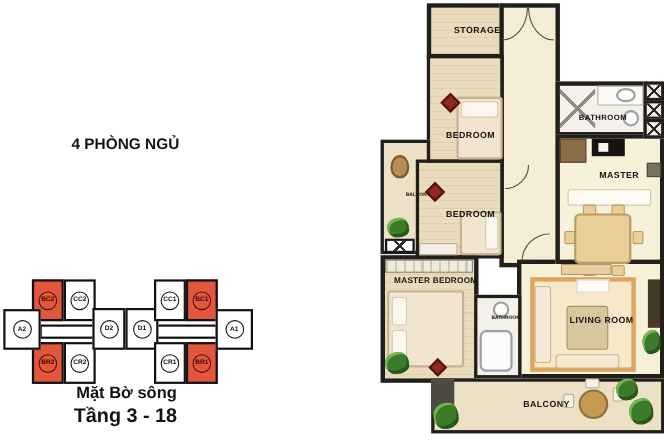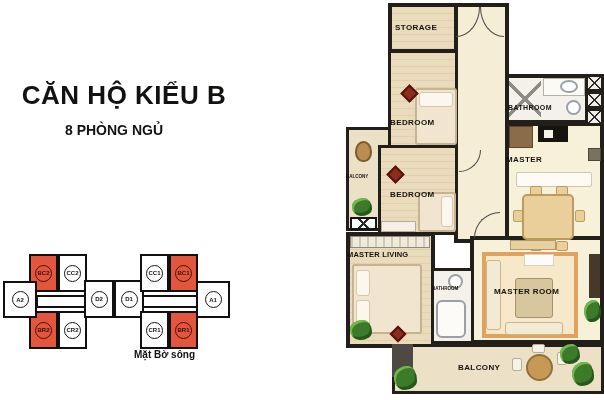--- a/index.html
+++ b/index.html
@@ -8,21 +8,21 @@
   .abs{position:absolute;box-sizing:border-box;}
   .txt{position:absolute;font-weight:bold;text-align:center;color:#141210;box-sizing:border-box;}
 
   
   #title{left:8px;top:80px;width:232px;font-size:26px;letter-spacing:.5px;}
   #sub1{left:8px;top:122px;width:212px;font-size:14px;}
   #sub2{left:8px;top:141px;width:232px;font-size:14px;}
 
   
   #lblCity{left:35px;top:232px;width:160px;font-size:13px;}
-  #lblRiver{left:35px;top:349px;width:160px;font-size:10px;text-align:right;}
+  #lblRiver{left:35px;top:349px;width:160px;font-size:15px;}
   #lblFloors{left:28px;top:368px;width:172px;font-size:18px;}
   .ub{position:absolute;box-sizing:border-box;border:2px solid #111;background:#fff;
       display:flex;align-items:center;justify-content:center;z-index:1;}
   .ub.red{background:#e2563e;}
   .uc{width:15px;height:15px;border:1px solid #141414;border-radius:50%;display:flex;
       align-items:center;justify-content:center;font-size:6px;font-weight:bold;color:#111;
       background:transparent;line-height:1;}
   .ub.red .uc{border-color:#4d0f08;color:#3a0b05;}
   #uA2{left:3px;top:281px;width:34px;height:37px;z-index:2;}
   #uA1{left:196px;top:281px;width:34px;height:37px;z-index:2;}
@@ -41,21 +41,21 @@
 
   
   .room{position:absolute;box-sizing:border-box;border:3px solid #221f1b;}
   .thick{border-width:4px;}
   .wood{background:repeating-linear-gradient(180deg,#e9dbbc 0 6px,#e0d0ac 6px 7px);}
   .cream{background:#f8f1da;}
   .hallf{background:#f5edd6;}
   .bathf{background:#f3f1ea;}
   .balcf{background:#ece0c6;}
   .rlabel{position:absolute;font-weight:bold;font-size:8px;letter-spacing:.4px;color:#15120d;
-          text-align:left;line-height:1.1;z-index:6;}
+          text-align:right;line-height:1.1;z-index:6;}
   #rStorage{left:388px;top:3px;width:72px;height:50px;}
   #rCorr{left:454px;top:3px;width:55px;height:240px;}
   #rBed1{left:388px;top:50px;width:70px;height:98px;}
   #rBalcL{left:346px;top:127px;width:45px;height:104px;}
   #rBed2{left:378px;top:145px;width:80px;height:90px;}
   #rMaster{left:346px;top:232px;width:89px;height:116px;}
   #rBath2{left:431px;top:268px;width:43px;height:76px;z-index:4;}
   #rLiving{left:470px;top:236px;width:134px;height:108px;}
   #rBath1{left:505px;top:74px;width:84px;height:50px;}
   #rKitchen{left:505px;top:122px;width:99px;height:118px;}
@@ -136,22 +136,21 @@
   #arc1{left:456px;top:7px;width:24px;height:30px;border-right:1.5px solid #4a4a4a;border-bottom:1.5px solid #4a4a4a;border-radius:0 0 100% 0;}
   #arc2{left:480px;top:7px;width:24px;height:30px;border-left:1.5px solid #4a4a4a;border-bottom:1.5px solid #4a4a4a;border-radius:0 0 0 100%;}
   #arc3{left:459px;top:150px;width:22px;height:22px;border-right:1.5px solid #4a4a4a;border-bottom:1.5px solid #4a4a4a;border-radius:0 0 100% 0;}
   #arc4{left:474px;top:212px;width:26px;height:26px;border-left:1.5px solid #4a4a4a;border-top:1.5px solid #4a4a4a;border-radius:100% 0 0 0;}
 </style>
 </head>
 <body>
 
 <div id="page">
 
-  <div class="txt" id="title">CĂN HỘ KIỂU B</div>
-  <div class="txt" id="sub1">8 PHÒNG NGỦ</div>
+  <div class="txt" id="sub1">4 PHÒNG NGỦ</div>
 
 
   <div class="abs" id="connL"></div>
   <div class="abs" id="connR"></div>
 
   <div class="ub" id="uA2">
       <span class="uc">A2</span>
     </div>
   <div class="ub red" id="uBC2">
       <span class="uc">BC2</span>
@@ -181,20 +180,21 @@
       <span class="uc">CR1</span>
     </div>
   <div class="ub red" id="uBR1">
       <span class="uc">BR1</span>
     </div>
   <div class="ub" id="uA1">
       <span class="uc">A1</span>
     </div>
 
   <div class="txt" id="lblRiver">Mặt Bờ sông</div>
+  <div class="txt" id="lblFloors">Tầng 3 - 18</div>
 
   <div class="room thick wood" id="rStorage"></div>
   <div class="room thick hallf" id="rCorr"></div>
   <div class="room wood" id="rBed1"></div>
   <div class="room balcf" id="rBalcL"></div>
   <div class="room wood" id="rBed2"></div>
   <div class="room thick wood" id="rMaster"></div>
   <div class="room bathf" id="rBath2"></div>
   <div class="room thick cream" id="rLiving"></div>
   <div class="room thick bathf" id="rBath1"></div>
@@ -256,21 +256,21 @@
   <div class="chair" id="fBChair3"></div>
   <div class="abs plant" id="fPlantB2"></div>
   <div class="abs plant" id="fPlantB3"></div>
   <div class="abs" id="fBasket"></div>
   <div class="abs plant" id="fPlantBL"></div>
   <div class="abs xpat" id="fXboxL"></div>
 
   <div class="rlabel" id="lblStorage">STORAGE</div>
   <div class="rlabel" id="lblBed1">BEDROOM</div>
   <div class="rlabel" id="lblBed2">BEDROOM</div>
-  <div class="rlabel" id="lblMaster">MASTER LIVING</div>
+  <div class="rlabel" id="lblMaster">MASTER BEDROOM</div>
   <div class="rlabel" id="lblBath1">BATHROOM</div>
   <div class="rlabel" id="lblBath2">BATHROOM</div>
   <div class="rlabel" id="lblKitchen">MASTER</div>
-  <div class="rlabel" id="lblLiving">MASTER ROOM</div>
+  <div class="rlabel" id="lblLiving">LIVING ROOM</div>
   <div class="rlabel" id="lblBalcL">BALCONY</div>
   <div class="rlabel" id="lblBalcB">BALCONY</div>
 
 </div>
 
 </body></html>

